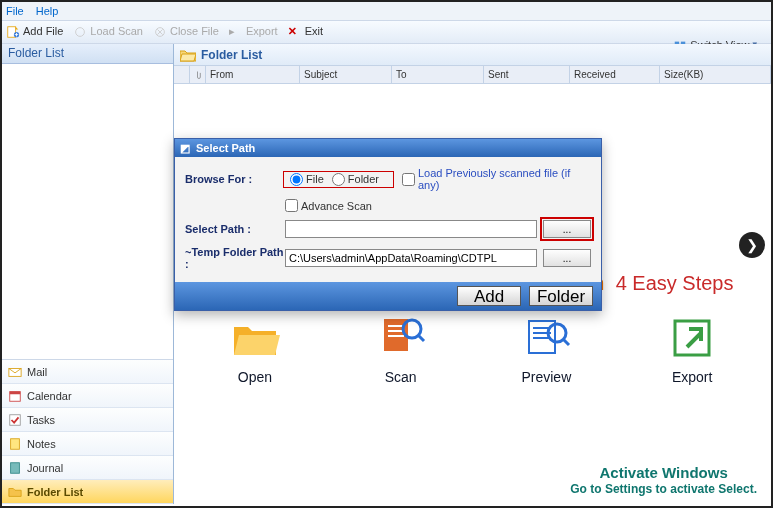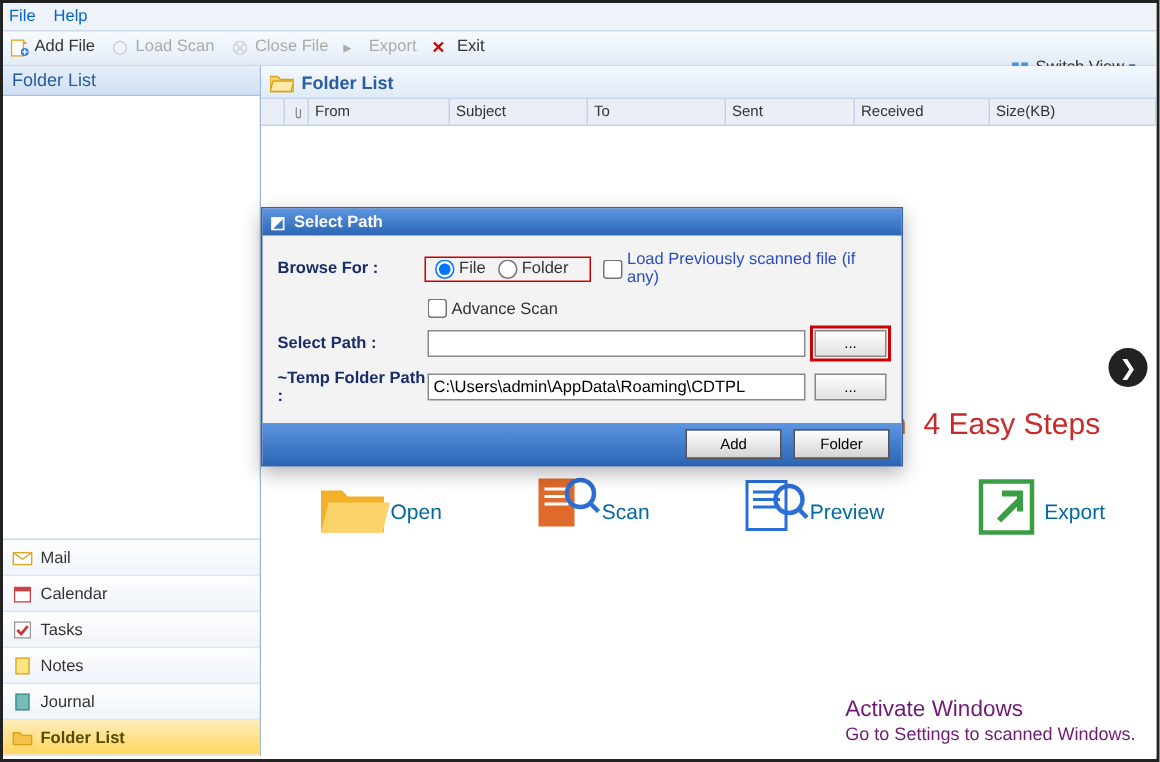--- a/index.html
+++ b/index.html
@@ -24,40 +24,40 @@
 .content-head .ico { width: 16px; height: 14px; margin-right: 5px; }
 .col-head { height: 18px; background: #e9eef7; display: flex; font-size: 10px; color: #333; border-bottom: 1px solid #c3d2e6; }
 .col { border-right: 1px solid #c3d2e6; padding: 2px 4px; display: flex; align-items: center; }
 .col.c0 { width: 16px; } .col.c1 { width: 16px; } .col.c2 { width: 94px; } .col.c3 { width: 92px; } .col.c4 { width: 92px; } .col.c5 { width: 86px; } .col.c6 { width: 90px; } .col.c7 { flex: 1; }
 .content-body { flex: 1; background: #fff; position: relative; }
 .circle-btn { position: absolute; right: 6px; top: 148px; width: 26px; height: 26px; border-radius: 50%; background: #222; color: #fff; display: flex; align-items: center; justify-content: center; font-size: 14px; cursor: pointer; }
 .promo { position: absolute; left: 180px; right: 6px; bottom: 8px; top: 270px; display: flex; flex-direction: column; align-items: center; }
 .promo-head { font-size: 20px; margin-bottom: 18px; text-align: center; font-family: 'Segoe UI', Arial; }
 .promo-head .p1 { color: #2f9e44; } .promo-head .p2 { color: #4a6fa5; } .promo-head .p3 { color: #2f9e44; } .promo-head .p4 { color: #4a6fa5; } .promo-head .p5 { color: #e76f00; } .promo-head .p6 { color: #c92a2a; }
 .promo-steps { display: flex; justify-content: space-around; width: 100%; }
-.step { display: flex; flex-direction: row; align-items: center; font-size: 14px; color: #0369a1; }
+.step { display: flex; flex-direction: column; align-items: center; font-size: 14px; color: #0f172a; }
 .step svg { width: 50px; height: 50px; margin-bottom: 6px; }
-.watermark { position: absolute; right: 14px; bottom: 8px; font-size: 12px; color: #701a75; text-align: left; line-height: 1.3; }
+.watermark { position: absolute; right: 14px; bottom: 8px; font-size: 12px; color: #0f766e; text-align: center; line-height: 1.3; font-weight: bold; }
 .watermark .w1 { font-size: 15px; }
 .dialog { position: absolute; left: 172px; top: 136px; width: 428px; background: #f3f3f3; border: 1px solid #3a5fa8; box-shadow: 0 4px 12px rgba(0,0,0,.3); }
 .dlg-title { height: 18px; background: linear-gradient(#5c96e0,#2b66b5); color: #fff; font-size: 11px; font-weight: bold; display: flex; align-items: center; padding: 0 5px; }
 .dlg-title .ico { width: 12px; height: 12px; margin-right: 4px; color: #fff; }
 .dlg-body { padding: 10px 10px 4px 10px; font-size: 11px; color: #1a2d6b; }
 .dlg-row { display: flex; align-items: center; margin-bottom: 8px; }
 .dlg-label { width: 100px; font-weight: bold; color: #1a2d6b; }
 .radio-group { border: 1px solid #c00; padding: 1px 6px; display: inline-flex; align-items: center; margin-right: 8px; }
 .radio-item { display: inline-flex; align-items: center; margin-right: 8px; font-size: 11px; color: #333; }
 .radio-item input { margin-right: 3px; }
 .chk-item { display: inline-flex; align-items: center; font-size: 11px; color: #2a4dc0; }
 .chk-item input { margin-right: 3px; }
 .dlg-input { flex: 1; height: 18px; border: 1px solid #888; background: #fff; font-size: 11px; padding: 0 3px; }
 .browse-btn { width: 48px; height: 18px; margin-left: 6px; background: linear-gradient(#fefefe,#e1e1e1); border: 1px solid #888; font-size: 10px; cursor: pointer; text-align: center; }
 .browse-btn.red { outline: 2px solid #c00; outline-offset: 1px; }
 .dlg-footer { height: 28px; background: linear-gradient(#5c96e0,#2b66b5); display: flex; justify-content: flex-end; align-items: center; padding: 0 8px; gap: 8px; }
-.dlg-btn { width: 64px; height: 20px; background: linear-gradient(#fefefe,#d5d5d5); border: 1px solid #555; font-size: 10px; cursor: pointer; }
+.dlg-btn { width: 64px; height: 20px; background: linear-gradient(#fefefe,#d5d5d5); border: 1px solid #555; font-size: 17px; cursor: pointer; }
 </style>
 </head>
 <body>
 
 <div class="menubar">
   <span>File</span>
   <span>Help</span>
 </div>
 
 <div class="toolbar">
@@ -222,21 +222,21 @@
           <rect x="8" y="8" width="34" height="34" fill="none" stroke="#3a9e44" stroke-width="3"></rect>
           <path d="M20 34l14-14M34 28V16H22" fill="none" stroke="#3a9e44" stroke-width="4"></path>
         </svg>
         <span>Export</span>
       </div>
   </div>
 </div>
 
 <div class="watermark">
   <div class="w1">Activate Windows</div>
-  <div>Go to Settings to scanned Windows.</div>
+  <div>Go to Settings to activate Select.</div>
 </div>
 
 <div class="dialog">
   <div class="dlg-title">
     <span class="ico">◩</span>
     <span>Select Path</span>
   </div>
   <div class="dlg-body">
     <div class="dlg-row">
       <div class="dlg-label">Browse For :</div>

